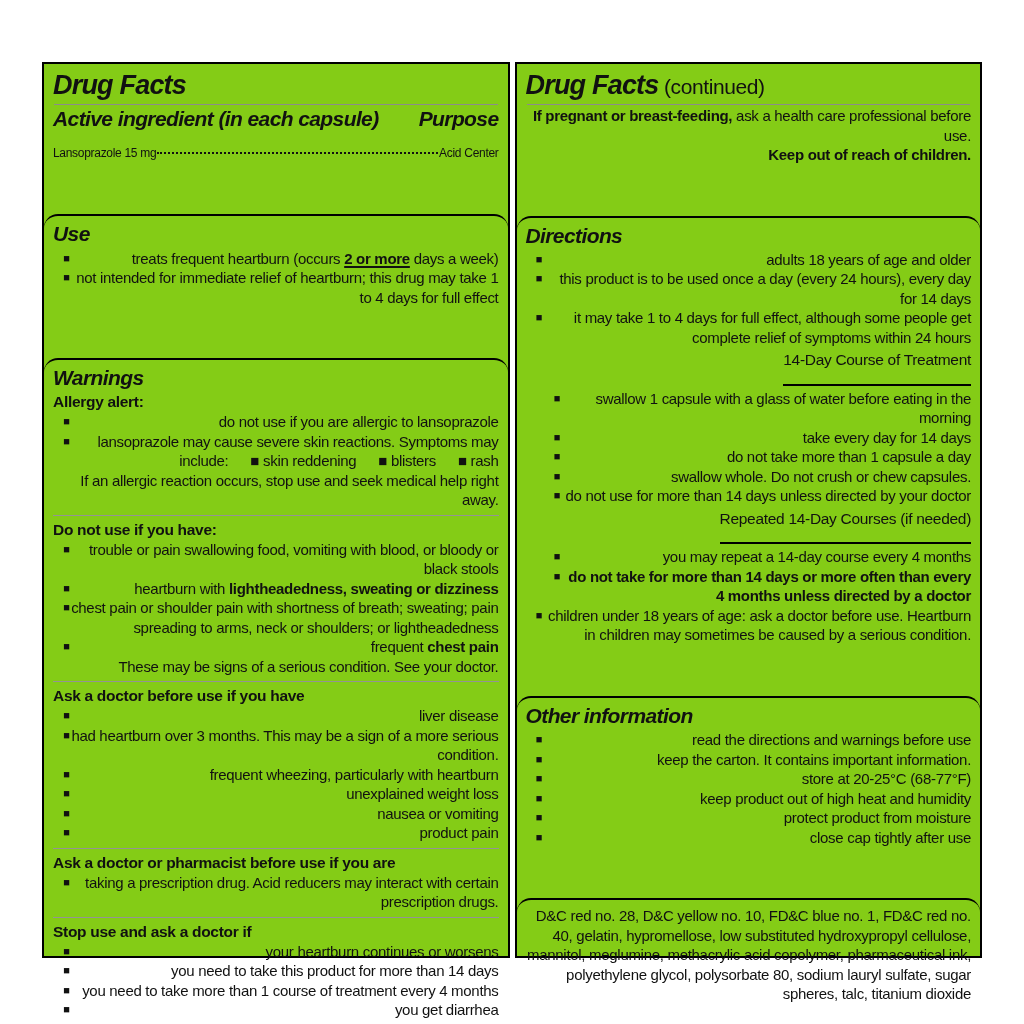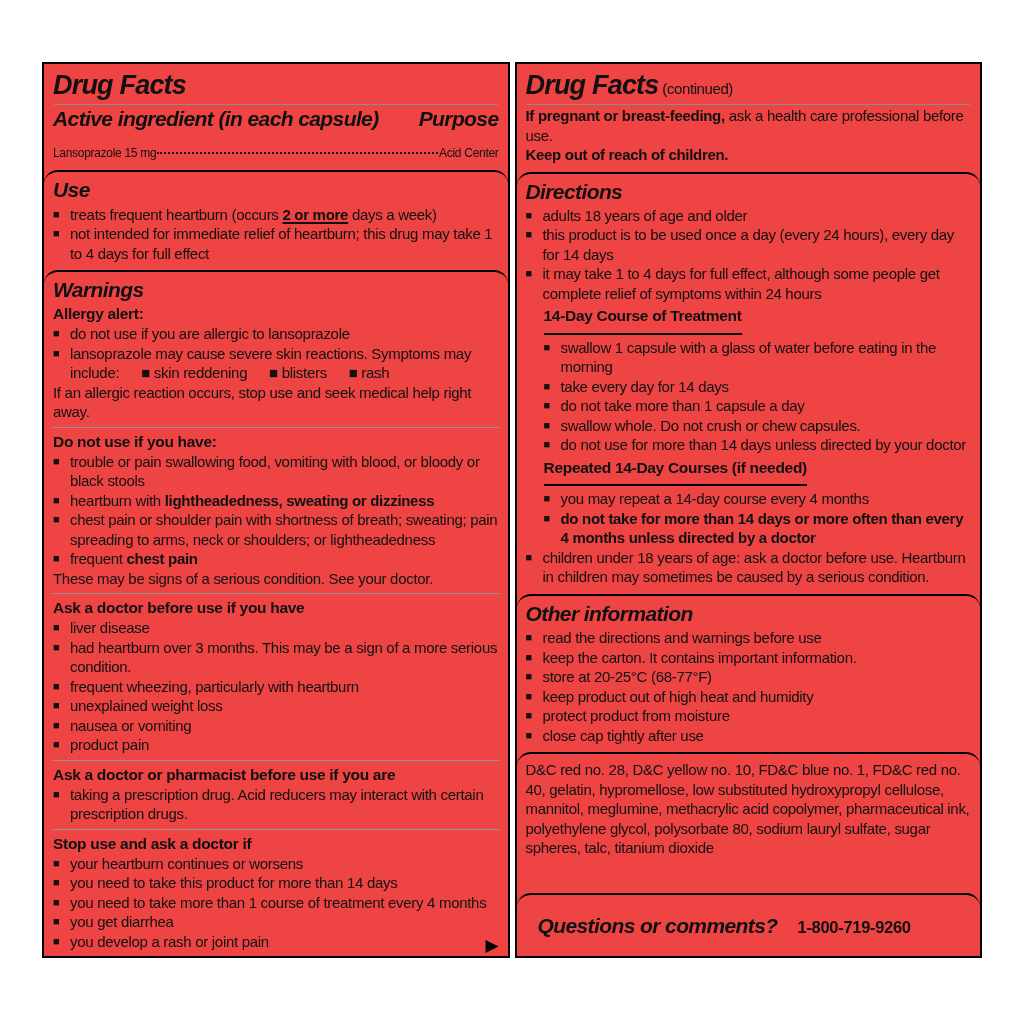--- a/index.html
+++ b/index.html
@@ -6,58 +6,58 @@
   body{
     width:1024px;height:1024px;background:#ffffff;
     font-family:"Liberation Sans","DejaVu Sans",sans-serif;
     color:#111;-webkit-font-smoothing:antialiased;
   }
   #label{
     position:absolute;left:42px;top:62px;width:940px;height:896px;
     display:flex;gap:5px;
   }
   .col{
-    flex:1 1 0;background:#ef4444;border:2.5px solid #000;
-    display:flex;flex-direction:column;box-sizing:border-box;
+    flex:1 1 0;background:#84cc16;border:2.5px solid #000;
+    display:flex;flex-direction:column;box-sizing:border-box;gap:44px;
   }
   .sec{padding:5px 9px 7px 9px;position:relative;}
   .sec.bt{border-top:2.5px solid #000;border-radius:14px;}
   .grow{flex:1 1 auto;padding-left:9px;}
 
   
   .h1{
     font-size:27px;font-weight:bold;font-style:italic;
     letter-spacing:-0.8px;line-height:1.05;padding-top:2px;
   }
-  .h1 .cont{font-style:normal;font-weight:normal;font-size:15px;letter-spacing:-0.4px;}
+  .h1 .cont{font-style:normal;font-weight:normal;font-size:21px;letter-spacing:-0.4px;}
   .h2{
     font-size:21px;font-weight:bold;font-style:italic;
     letter-spacing:-0.6px;line-height:1.1;margin:1px 0 3px 0;
   }
   .title-rule{height:1px;background:#8c8c8c;margin:5px 1px 1px 1px;}
 
   
   .ai-head{display:flex;justify-content:space-between;align-items:center;}
   .ai-row{display:flex;align-items:center;font-size:12px;letter-spacing:-0.3px;line-height:19px;margin-top:11px;}
   .leader{flex:1 1 auto;border-bottom:2px dotted #111;margin:0 1px 3px 1px;height:1px;}
 
   
-  .bodytxt, .row{font-size:15px;letter-spacing:-0.3px;line-height:19.5px;}
+  .bodytxt, .row{font-size:15px;letter-spacing:-0.3px;line-height:19.5px;text-align:right;}
   .sublabel{font-size:15.5px;font-weight:bold;letter-spacing:-0.3px;line-height:20px;margin-top:1px;}
   .row{display:flex;align-items:flex-start;}
   .row .bul{
     flex:0 0 auto;width:17px;font-size:11px;line-height:19.5px;
     letter-spacing:0;
   }
   .row .txt{flex:1 1 auto;}
   .row.text .txt{margin-left:0;}
   .row.ind{margin-left:18px;}
   .row.subhead{margin-top:3px;margin-bottom:3px;}
   .row.subhead .txt span{
-    font-weight:bold;border-bottom:2.5px solid #000;padding-bottom:7px;
+    font-weight:normal;border-bottom:2.5px solid #000;padding-bottom:14px;
     display:inline-block;font-size:15.5px;
   }
   .s-b{font-weight:bold;}
   .s-bu{font-weight:bold;text-decoration:underline;text-decoration-thickness:2px;text-underline-offset:2px;}
   .thin{height:1px;background:#949494;margin:5px 0 4px 0;}
 
   .arrow{
     position:absolute;right:9px;bottom:4px;font-size:17px;line-height:17px;color:#000;
   }
   .q-row{display:flex;align-items:baseline;gap:8px;padding-top:2px;}

